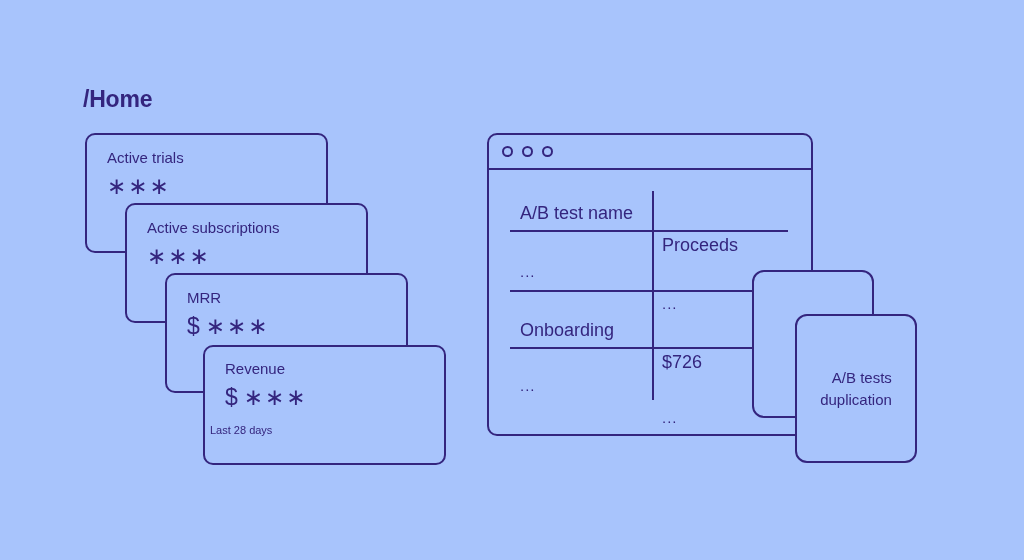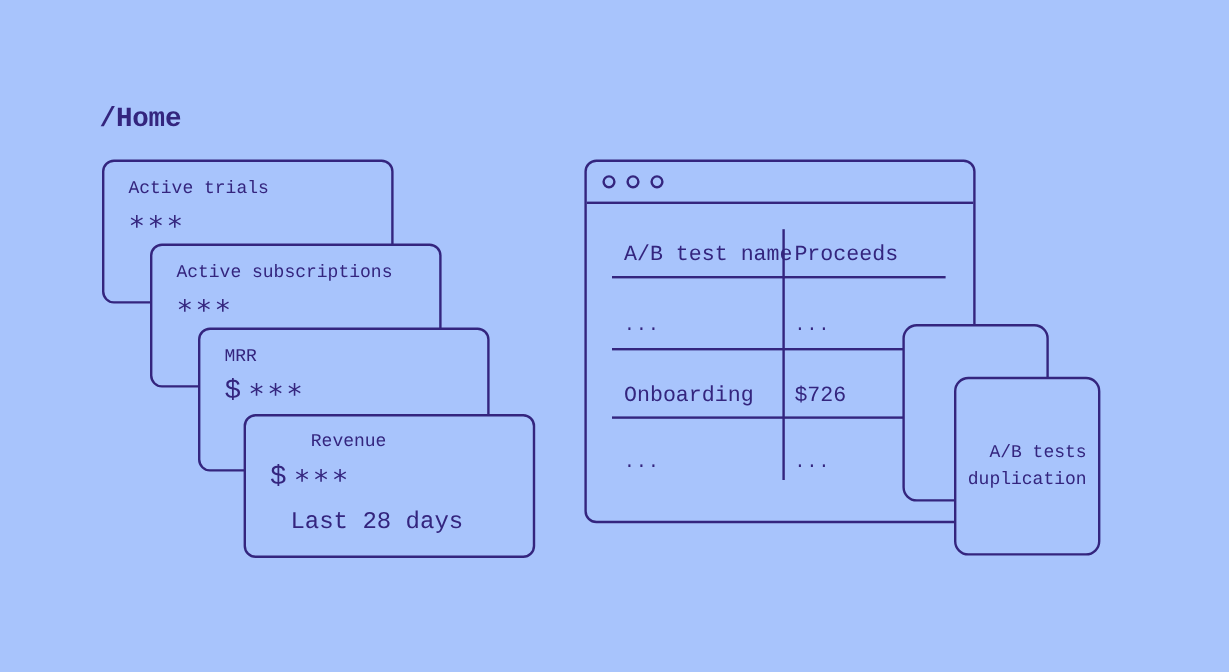--- a/index.html
+++ b/index.html
@@ -13,21 +13,20 @@
     background: #a8c4fc;
     font-family: "Liberation Sans", sans-serif;
     color: #34257e;
     overflow: hidden;
   }
   .stage {
     position: relative;
     width: 1024px;
     height: 560px;
     background: #a8c4fc;
-    font-family: Liberation Mono, monospace;
   }
 
   
   .section-title {
     position: absolute;
     font-size: 23px;
     font-weight: bold;
     letter-spacing: -0.2px;
     color: #34257e;
     white-space: nowrap;
@@ -71,22 +70,22 @@
     font-size: 23px;
     margin-right: 5px;
   }
   .metric-value .stars {
     font-size: 23px;
     letter-spacing: 2px;
     line-height: 1;
   }
   .metric-sub {
     position: absolute;
-    left: 37px;
-    font-size: 20px;
+    left: 5px;
+    font-size: 11px;
     color: #34257e;
     white-space: nowrap;
   }
 
   #card-active-trials        { left: 85px;  top: 133px; width: 243px; height: 120px; z-index: 1; }
   #card-active-subscriptions { left: 125px; top: 203px; width: 243px; height: 120px; z-index: 2; text-align: right; }
   #card-mrr                  { left: 165px; top: 273px; width: 243px; height: 120px; z-index: 3; }
   #card-revenue             { left: 203px; top: 345px; width: 243px; height: 120px; z-index: 4; }
 
   
@@ -145,21 +144,21 @@
   #rule-1    { top: 99px; }
   #rule-2    { top: 156px; }
 
   .cell {
     position: absolute;
     font-size: 18px;
     color: #34257e;
     white-space: nowrap;
   }
   .cell.name  { left: 10px; }
-  .cell.value { left: 152px; }
+  .cell.value { left: 152px; margin-top: 32px; }
   .cell.ellipsis { font-size: 15px; letter-spacing: 1px; }
 
   #h-name  { top: 12px; }
   #h-value { top: 12px; }
   #r1-name { top: 72px; }
   #r1-value{ top: 72px; }
   #r2-name { top: 129px; text-align: right; }
   #r2-value{ top: 129px; }
   #r3-name { top: 186px; }
   #r3-value{ top: 186px; }
@@ -214,21 +213,21 @@
 
   <div class="box metric-card" id="card-mrr">
     <div class="metric-label" style="top:14px;">MRR</div>
     <div class="metric-value" style="top:38px;">
       <span class="currency">$</span>
       <span class="stars">∗∗∗</span>
     </div>
   </div>
 
   <div class="box metric-card" id="card-revenue">
-    <div class="metric-label" style="top:13px;margin-left:34px;">Revenue</div>
+    <div class="metric-label" style="top:13px;">Revenue</div>
     <div class="metric-value" style="top:37px;">
       <span class="currency">$</span>
       <span class="stars">∗∗∗</span>
     </div>
     <div class="metric-sub" style="top:77px;">Last 28 days</div>
   </div>
 
 
   <div class="box" id="ab-window">
 

